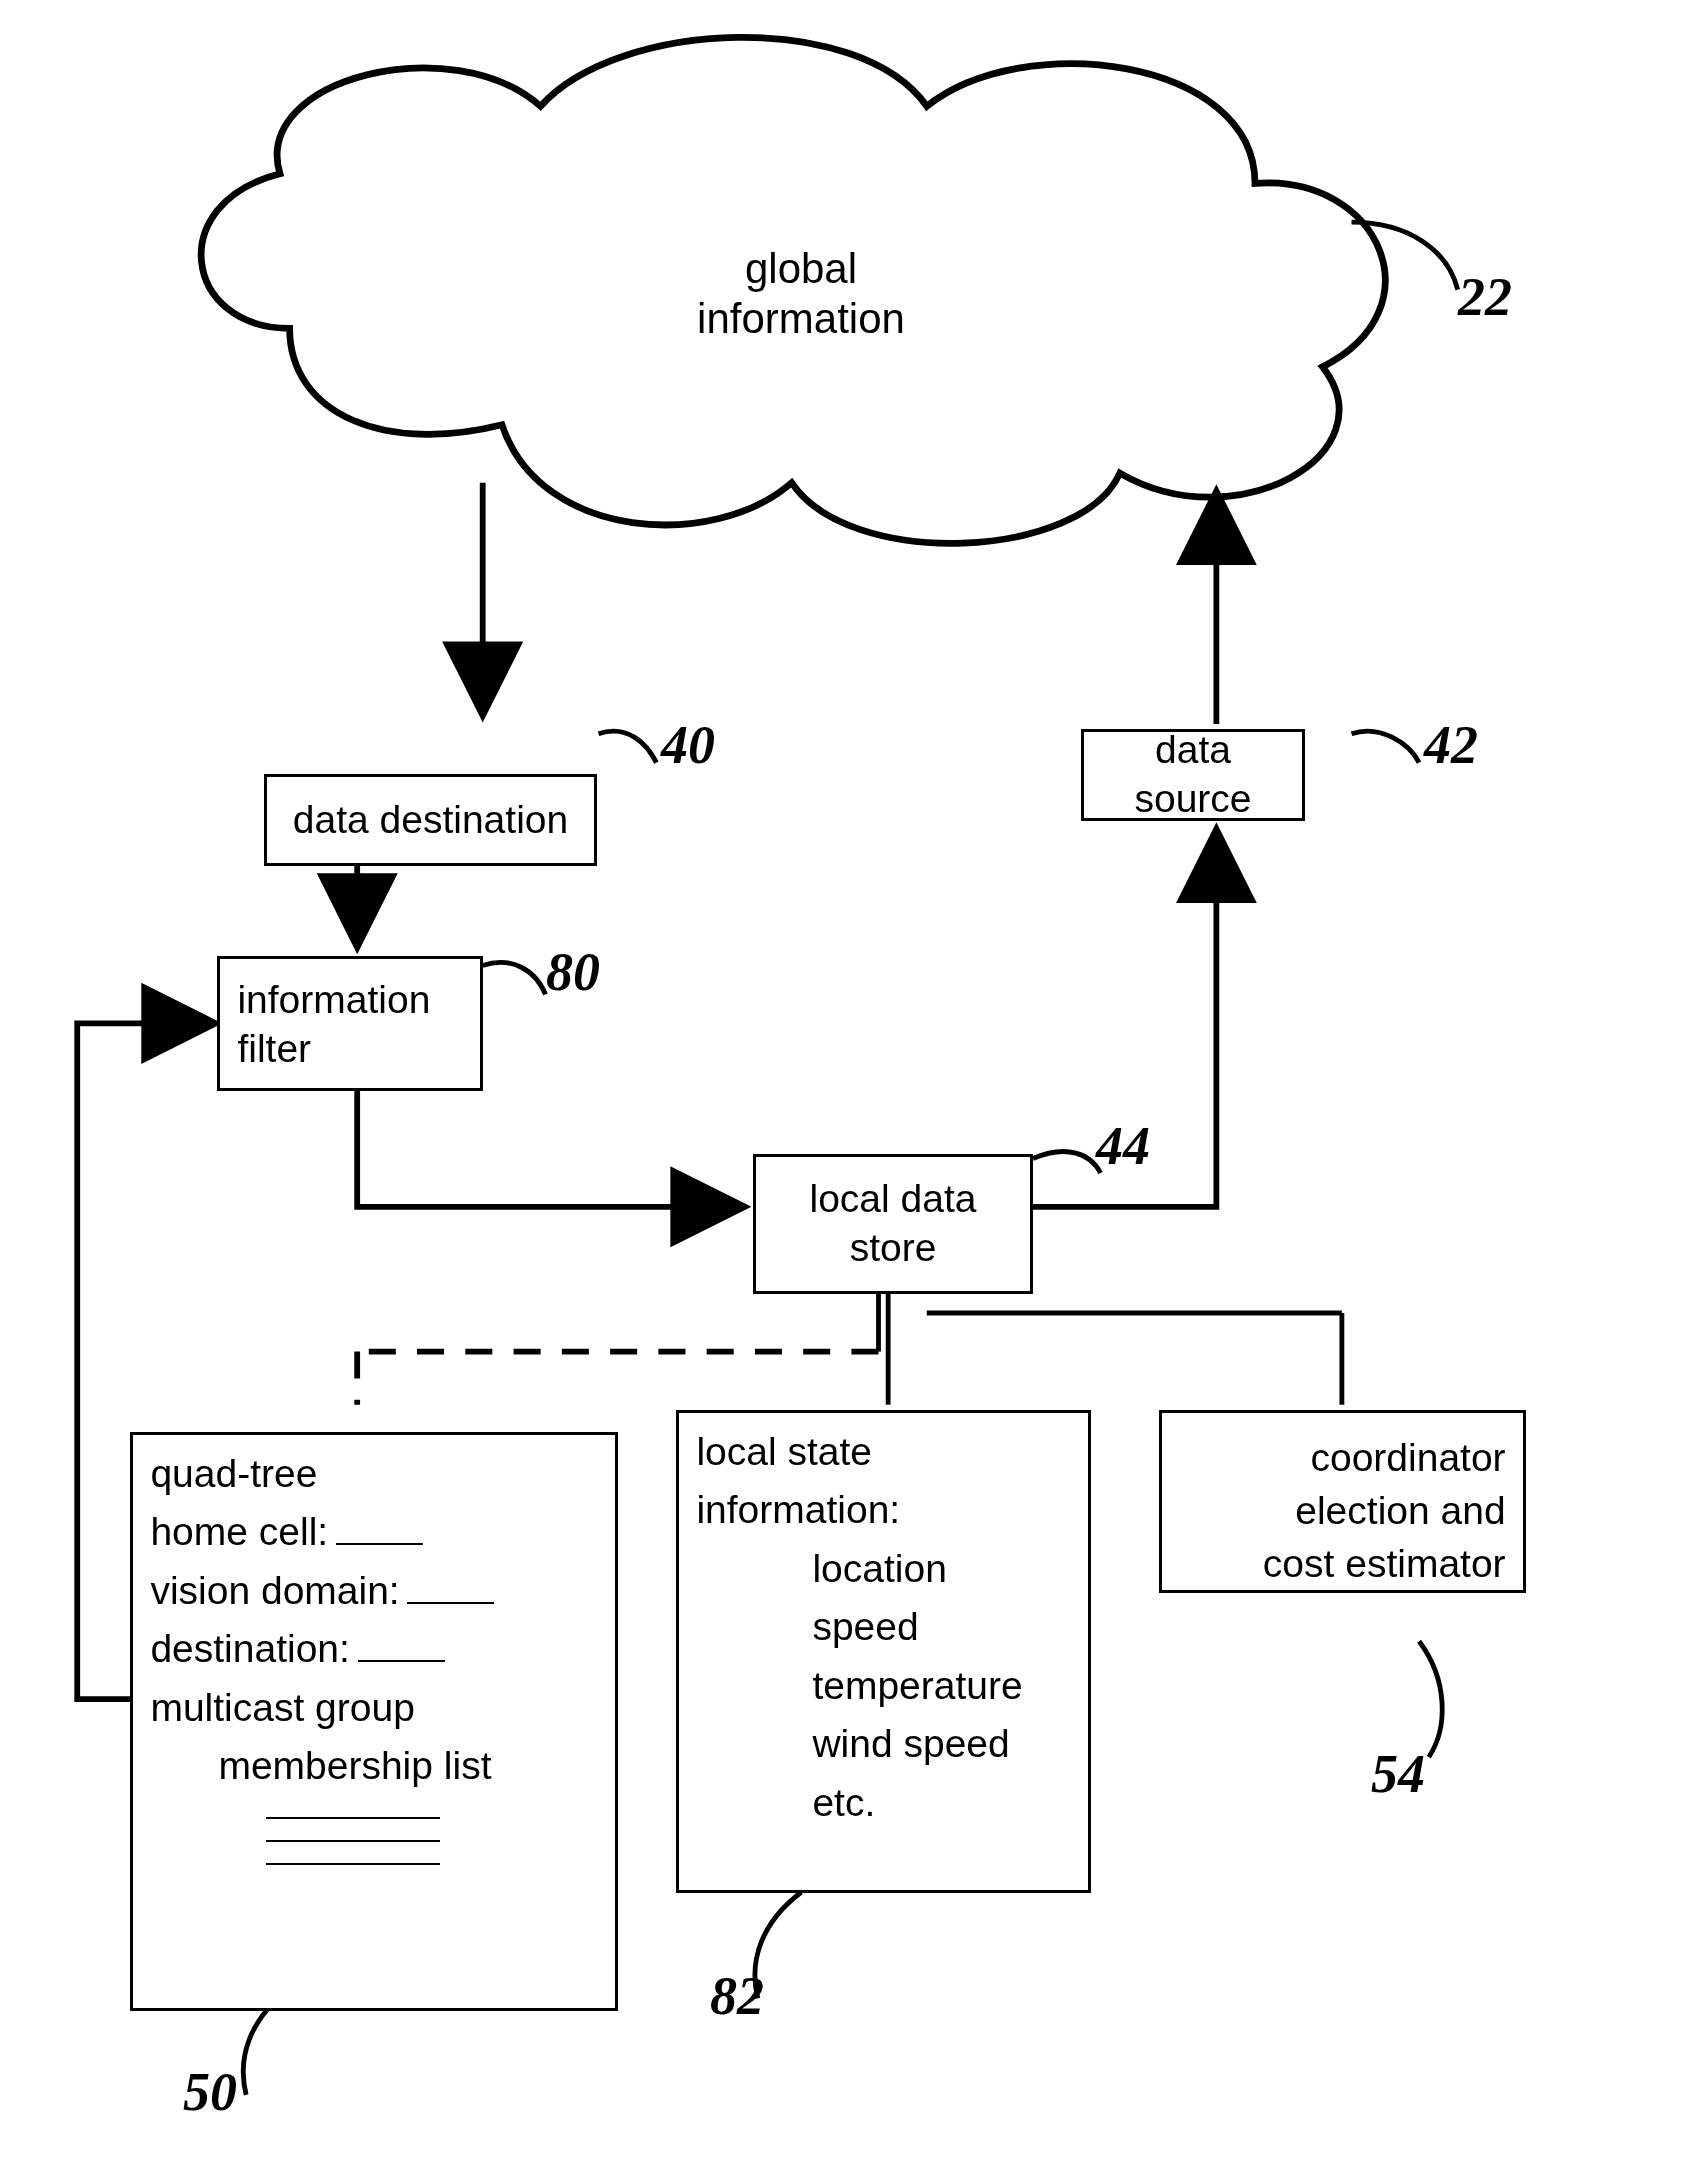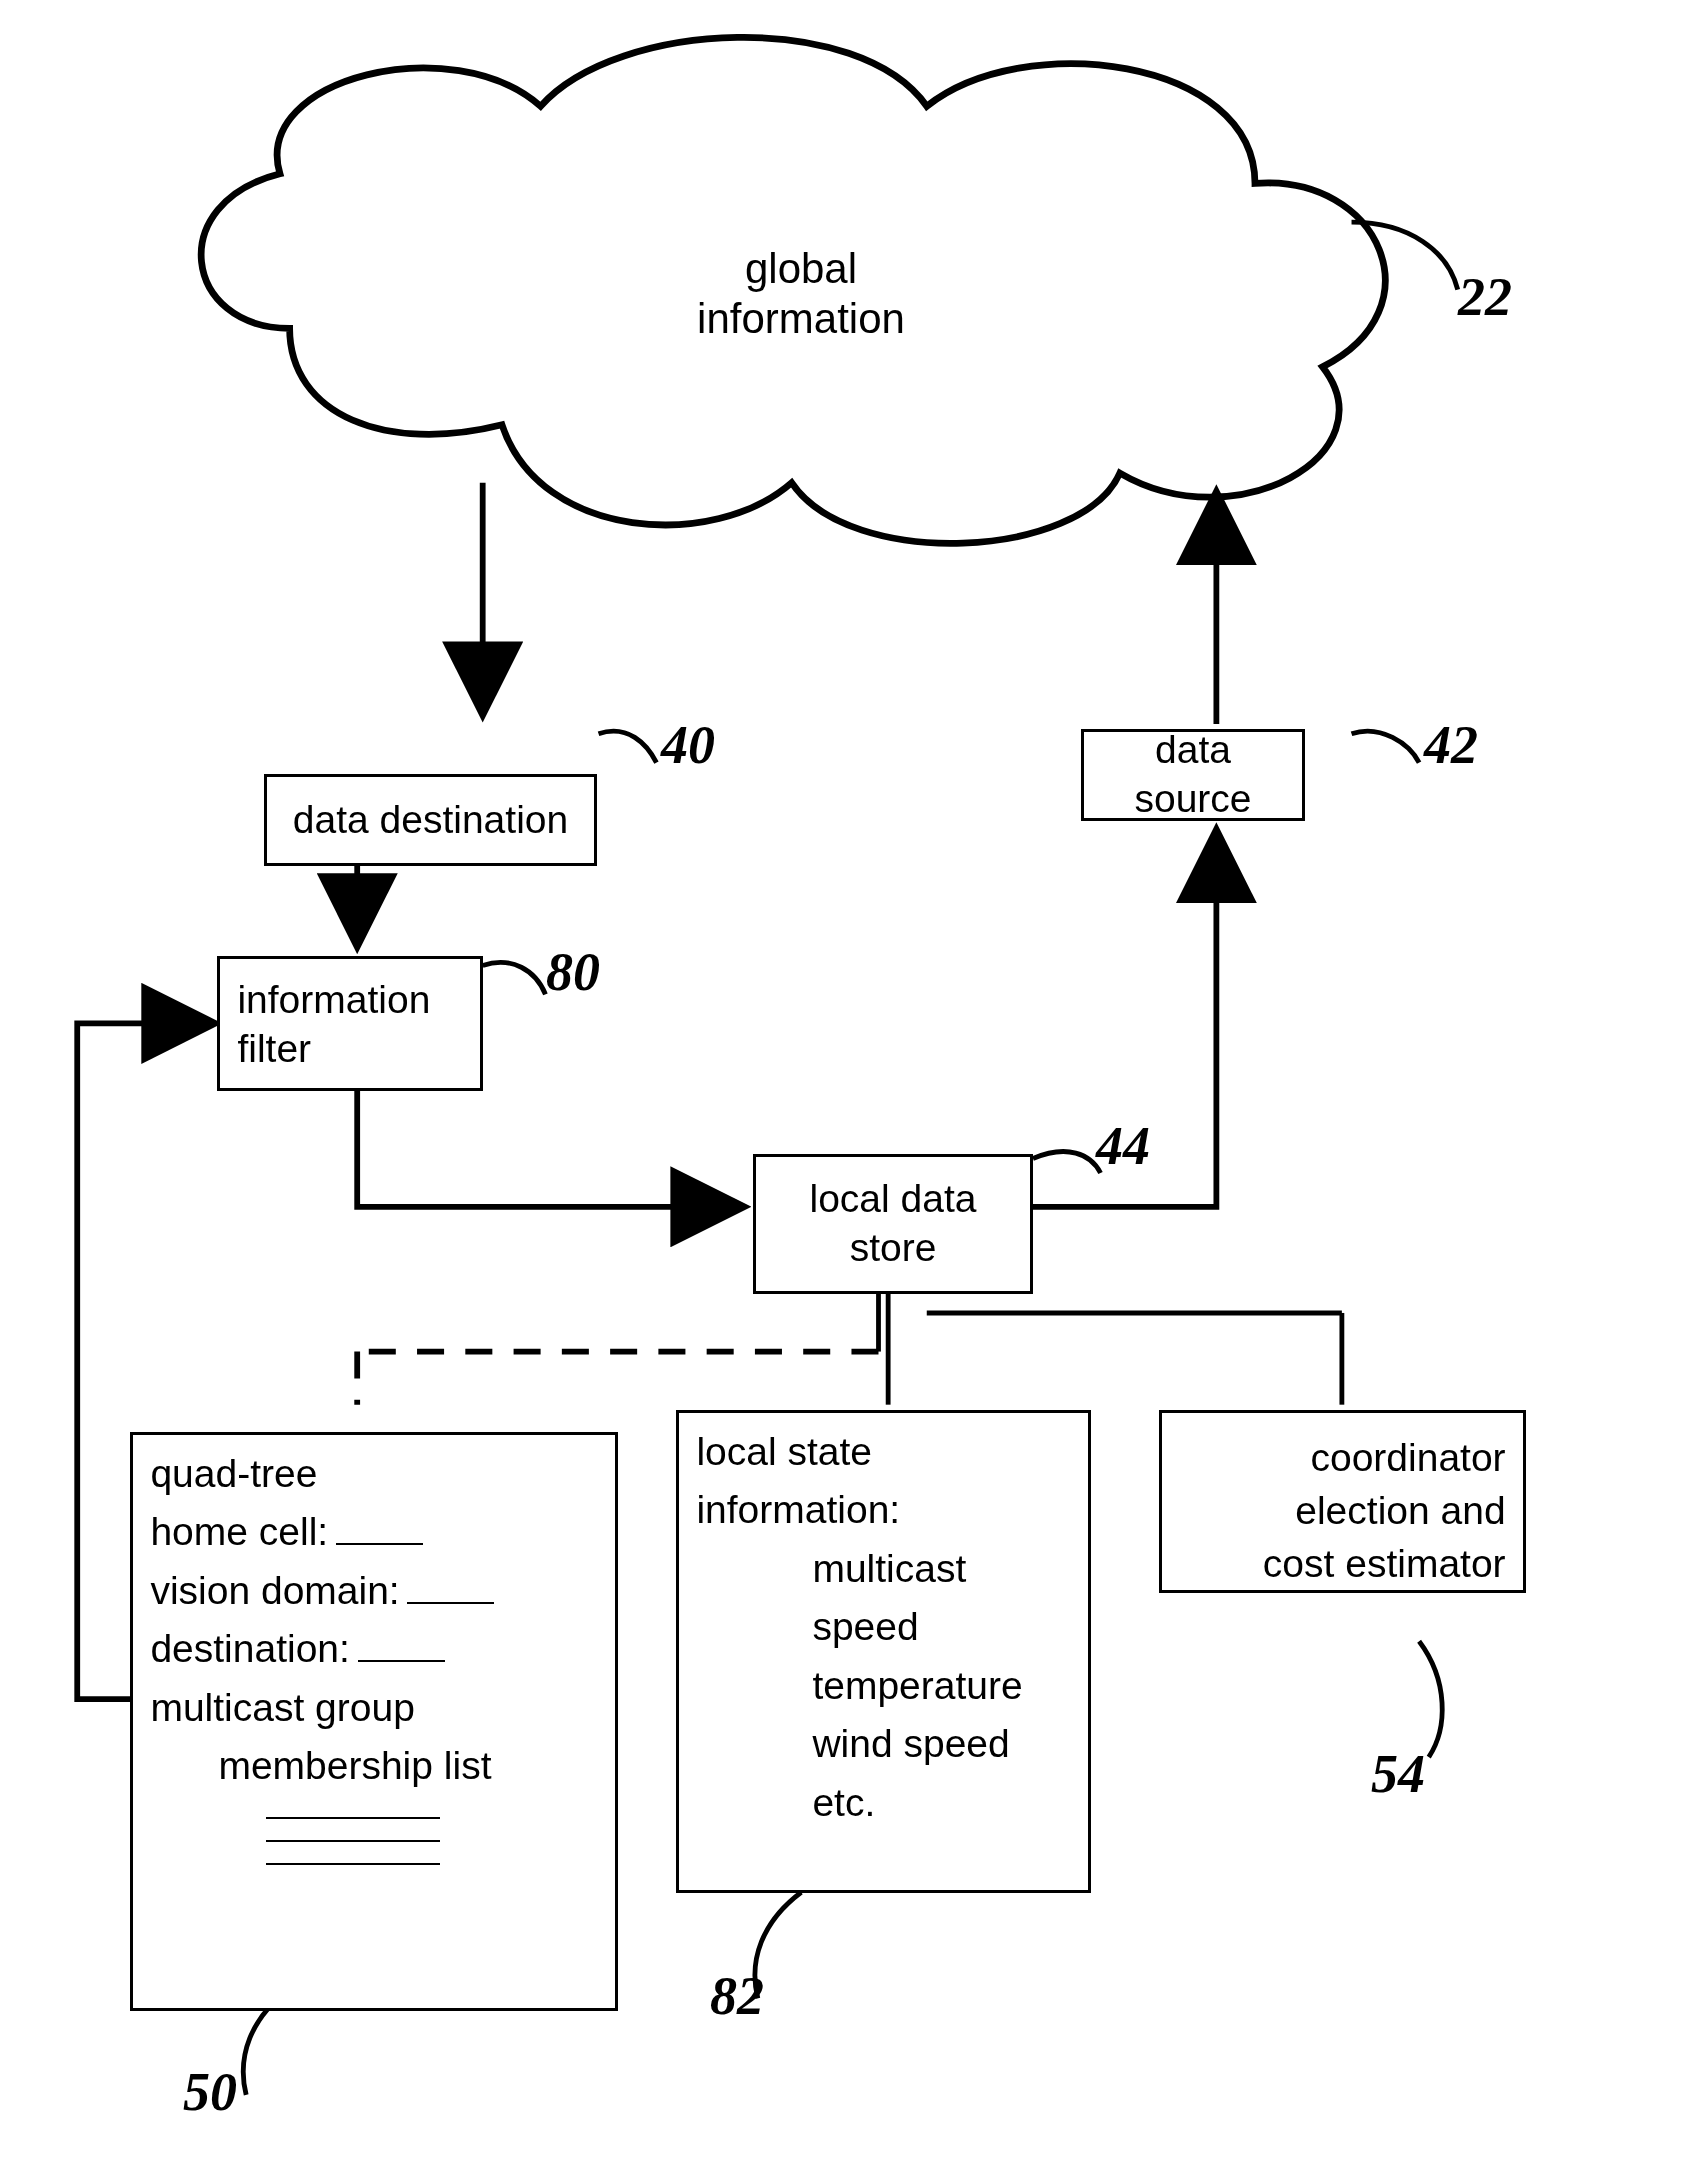--- a/index.html
+++ b/index.html
@@ -171,21 +171,21 @@
       <div class="list-line"></div>
       <div class="list-line"></div>
     </div>
   </div>
   <div class="label" style="left:183px; top:2061px;">50</div>
 
   <div class="box" style="left:676px; top:1410px; width:415px; height:483px;">
     <div class="ls-content">
       <div><span>local state</span></div>
       <div><span>information:</span></div>
-      <div class="indent2"><span>multicast</span></div>
+      <div class="indent2"><span>location</span></div>
       <div class="indent2"><span>speed</span></div>
       <div class="indent2"><span>temperature</span></div>
       <div class="indent2"><span>wind speed</span></div>
       <div class="indent2"><span>etc.</span></div>
     </div>
   </div>
   <div class="label" style="left:710px; top:1965px;">82</div>
 
   <div class="box" style="left:1159px; top:1410px; width:367px; height:183px; padding-top:19.3px;text-align:right;">
     <div class="ce-content">

